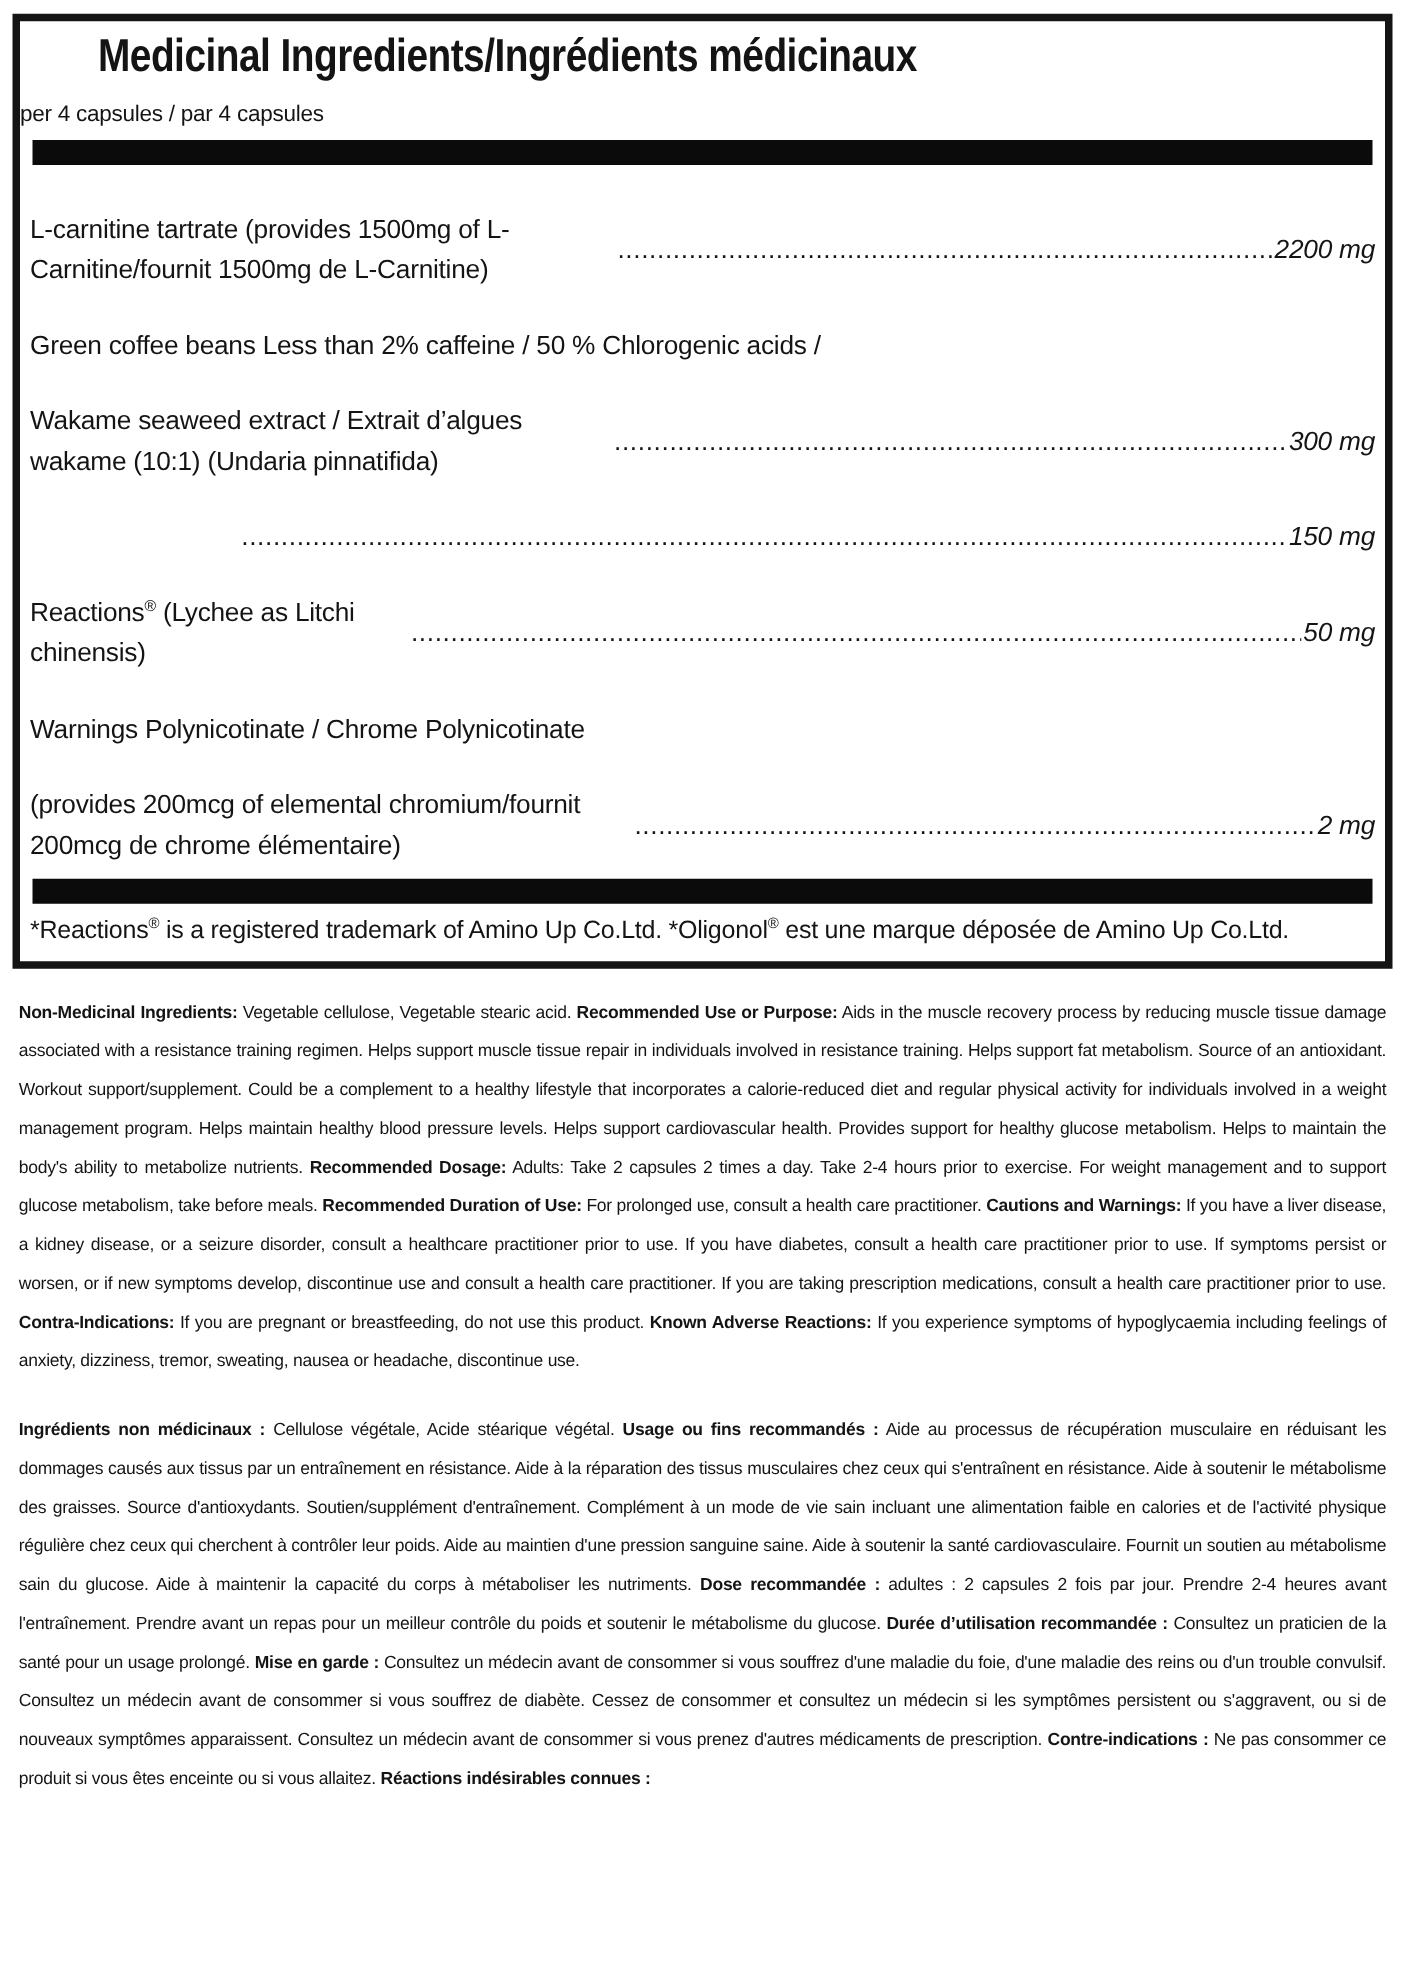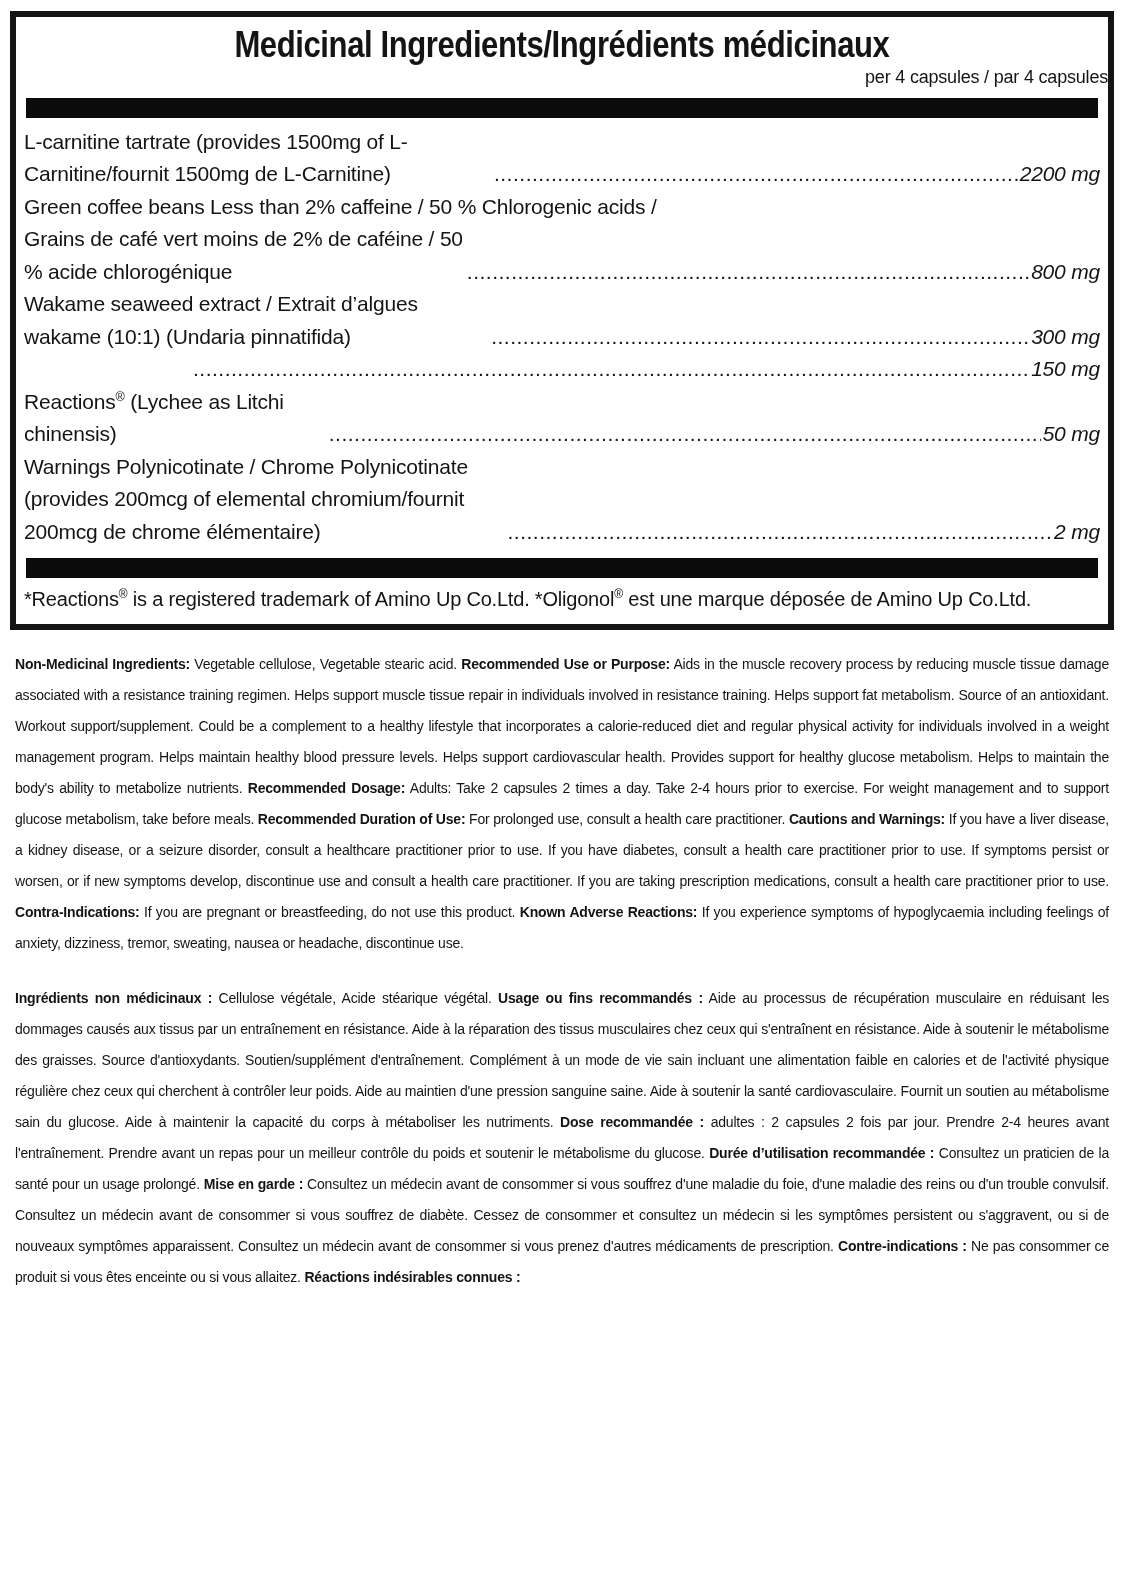--- a/index.html
+++ b/index.html
@@ -17,57 +17,57 @@
   }
   .page { width: 1124px; }
 
   
   .panel {
     margin: 11px 10px 0 10px;
     border: 6px solid #141414;
     background: #ffffff;
   }
   .panel-title {
-    text-align: center;
     font-weight: bold;
     font-size: 37px;
     line-height: 1.08;
     margin-top: 8px;
     white-space: nowrap;
   }
   .condense {
     display: inline-block;
     transform: scaleX(0.84);
     transform-origin: 50% 50%;
     white-space: nowrap;
     letter-spacing: -0.5px;
   }
   .panel-subtitle {
-    text-align: right;
+    text-align: left;
     font-size: 18px;
     line-height: 22px;
-    margin-top: 1px;
+    margin-top: 15px;
     letter-spacing: -0.2px;
   }
   .bar {
     height: 20px;
     background: #0b0b0b;
     margin: 10px 10px 6px 10px;
   }
   .bar.bottom { margin: 10px 10px 7px 10px; }
 
   .rows {
     padding: 2px 8px 0 8px;
     font-size: 21px;
     letter-spacing: -0.2px;
   }
   .row {
     display: flex;
-    align-items: flex-end;
+    align-items: center;
     line-height: 32.5px;
+    margin-top: 28px;
   }
   .row .name { white-space: pre-wrap; }
   .row .leader {
     flex: 1 1 auto;
     overflow: hidden;
     white-space: nowrap;
     text-align: right;
     min-width: 10px;
   }
   .row .leader::before {
@@ -114,25 +114,20 @@
     <div class="rows" id="ingredient-table">
         <div class="row">
           <span class="name"><span>L-carnitine tartrate (provides 1500mg of L-Carnitine/fournit 1500mg de L-Carnitine)</span></span>
           <span class="leader"></span>
           <span class="amount">2200 mg</span>
         </div>
         <div class="row">
           <span class="name"><span>Green coffee beans Less than 2% caffeine / 50 % Chlorogenic acids /</span></span>
         </div>
         <div class="row">
-          <span class="name"><span>Grains de café vert moins de 2% de caféine / 50 % acide chlorogénique </span></span>
-          <span class="leader"></span>
-          <span class="amount">800 mg</span>
-        </div>
-        <div class="row">
           <span class="name"><span>Wakame seaweed extract / Extrait d’algues wakame (10:1) (Undaria pinnatifida)</span></span>
           <span class="leader"></span>
           <span class="amount">300 mg</span>
         </div>
         <div class="row">
           <span class="leader"></span>
           <span class="amount">150 mg</span>
         </div>
         <div class="row">
           <span class="name"><span>Reactions</span><span class="sup">®</span><span> (Lychee as Litchi chinensis)</span></span>

